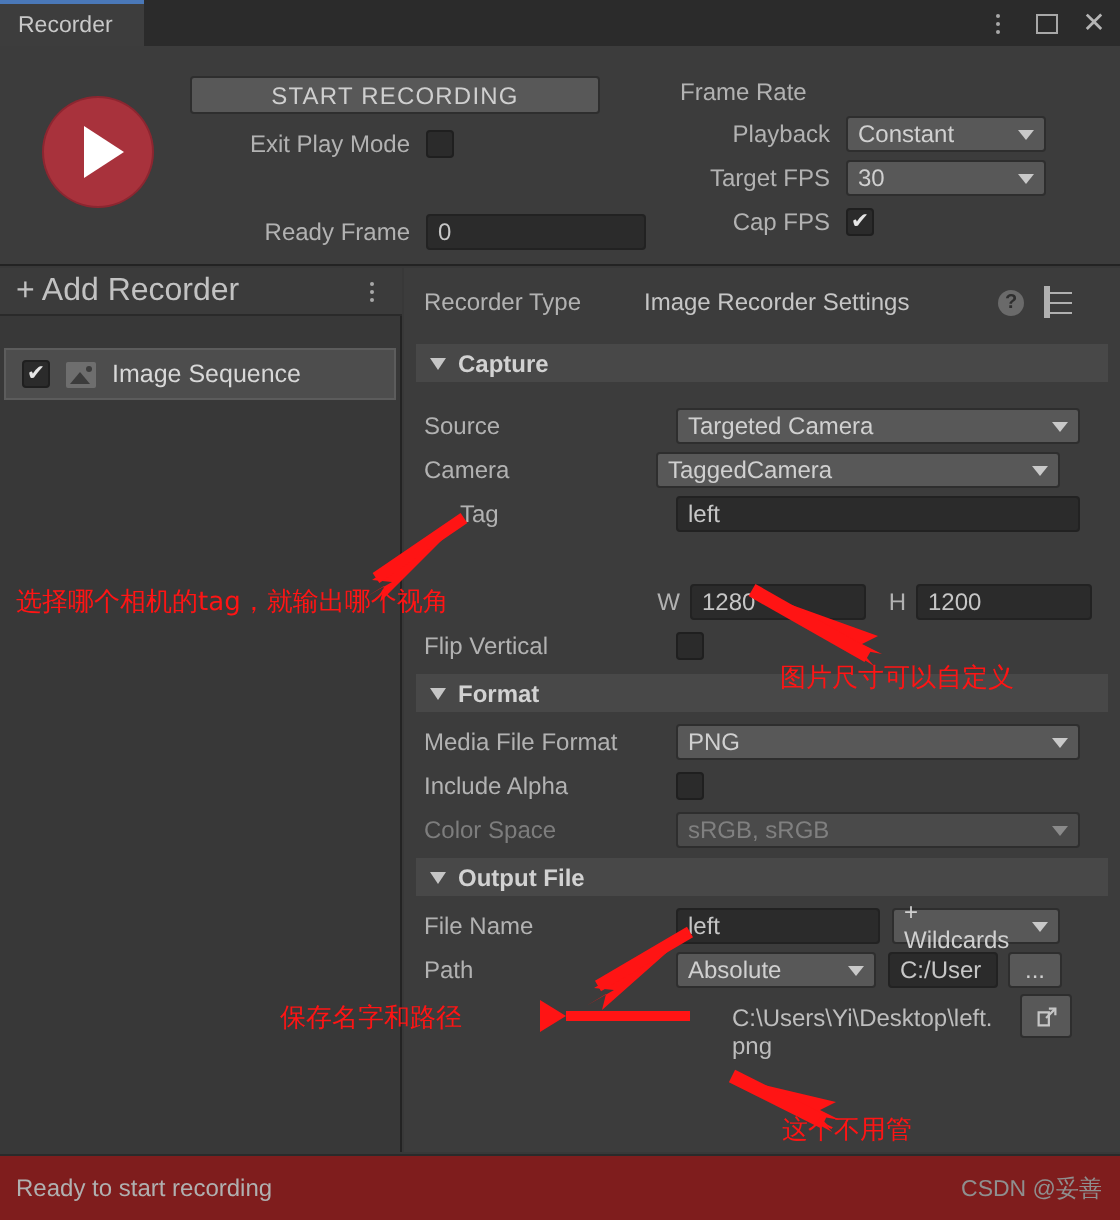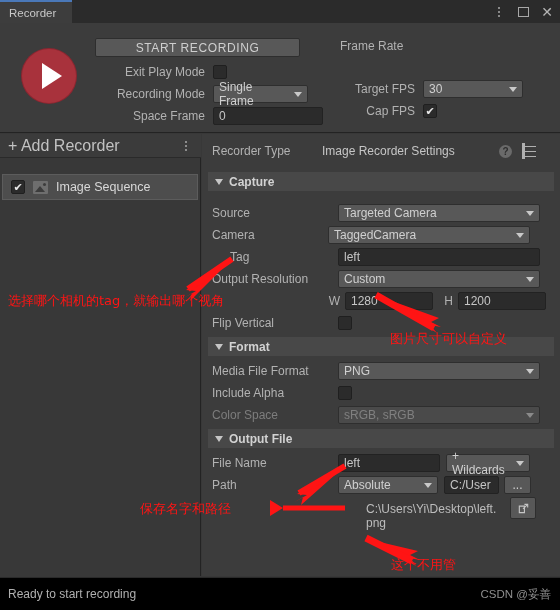--- a/index.html
+++ b/index.html
@@ -151,21 +151,21 @@
   }
   .smallbtn {
     background: #585858; border: 1px solid #2e2e2e; border-radius: 2px;
     height: 18px; display: flex; align-items: center; justify-content: center;
     color: #d0d0d0; font-size: 12px;
   }
 
   
   .statusbar {
     position: absolute; left: 0; top: 577px; width: 560px; height: 33px;
-    background: #000000; border-top: 1px solid #2a2a2a;
+    background: #7f1d1d; border-top: 1px solid #2a2a2a;
     display: flex; align-items: center;
   }
   .statustext { position: absolute; left: 8px; color: #b0b0b0; font-size: 12px; }
   .watermark { position: absolute; right: 9px; color: #8f8f8f; font-size: 11.5px; }
 
   
   .anno {
     position: absolute; color: #ff1414; font-size: 13px;
     font-family: "DejaVu Sans", sans-serif; white-space: nowrap;
     pointer-events: none; z-index: 40;
@@ -202,39 +202,39 @@
 
     <div class="startrec">
       <span>START RECORDING</span>
     </div>
 
     <div class="lrow" style="left:95px; top:40px;">
       <span class="lbl" style="width:110px;">Exit Play Mode</span>
       <span class="chk" style="margin-left:8px;"></span>
     </div>
 
-    <div class="lrow" style="left:95px; top:62px;">
-      <span class="lbl" style="width:110px;">Recording Mode</span>
-      <span class="popup" style="margin-left:8px; width:95px;">
-        <span>Single Frame</span>
-        <span class="caret"></span>
-      </span>
-    </div>
 
     <div class="lrow" style="left:95px; top:84px;">
-      <span class="lbl" style="width:110px;">Space Frame</span>
+      <span class="lbl" style="width:110px;">Ready Frame</span>
       <span class="fieldbox" style="margin-left:8px; width:110px;">
         <span>0</span>
       </span>
     </div>
 
     <div class="lrow" style="left:340px; top:14px;">
       <span class="lbl">Frame Rate</span>
     </div>
 
+    <div class="lrow" style="left:340px; top:35px;">
+      <span class="lbl" style="width:75px;">Playback</span>
+      <span class="popup" style="margin-left:8px; width:100px;">
+        <span>Constant</span>
+        <span class="caret"></span>
+      </span>
+    </div>
 
     <div class="lrow" style="left:340px; top:57px;">
       <span class="lbl" style="width:75px;">Target FPS</span>
       <span class="popup" style="margin-left:8px; width:100px;">
         <span>30</span>
         <span class="caret"></span>
       </span>
     </div>
 
     <div class="lrow" style="left:340px; top:79px;">
@@ -297,27 +297,20 @@
       </span>
     </div>
 
     <div class="lrow" style="left:10px; top:114px; width:340px;">
       <span class="lbl" style="width:115px; text-align:left; padding-left:18px;">Tag</span>
       <span class="fieldbox" style="width:202px; margin-left:11px;">
         <span>left</span>
       </span>
     </div>
 
-    <div class="lrow" style="left:10px; top:136px; width:340px;">
-      <span class="lbl" style="width:115px; text-align:left;">Output Resolution</span>
-      <span class="popup" style="width:202px; margin-left:11px;">
-        <span>Custom</span>
-        <span class="caret"></span>
-      </span>
-    </div>
 
     <div class="lrow" style="left:126px; top:158px; width:230px;">
       <span class="lbl" style="width:12px;">W</span>
       <span class="fieldbox" style="width:88px; margin-left:5px;">
         <span>1280</span>
       </span>
       <span class="lbl" style="width:12px; margin-left:8px;">H</span>
       <span class="fieldbox" style="width:88px; margin-left:5px;">
         <span>1200</span>
       </span>

